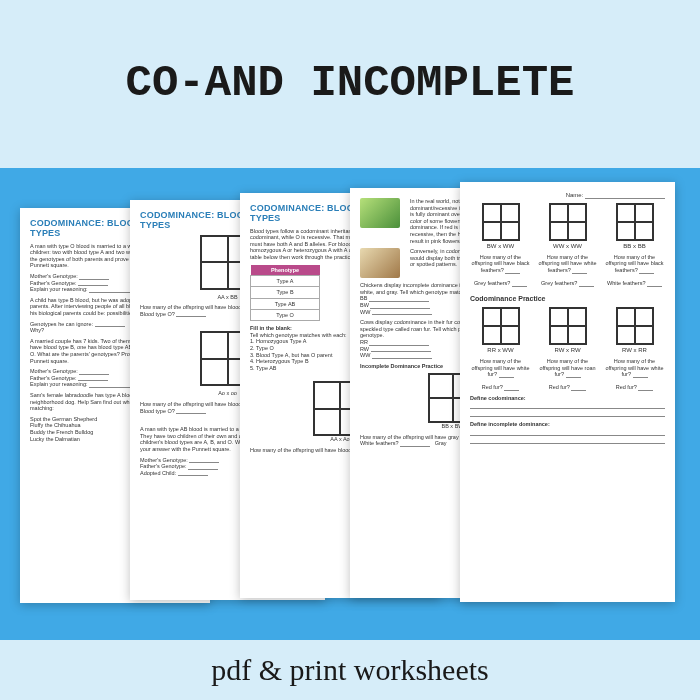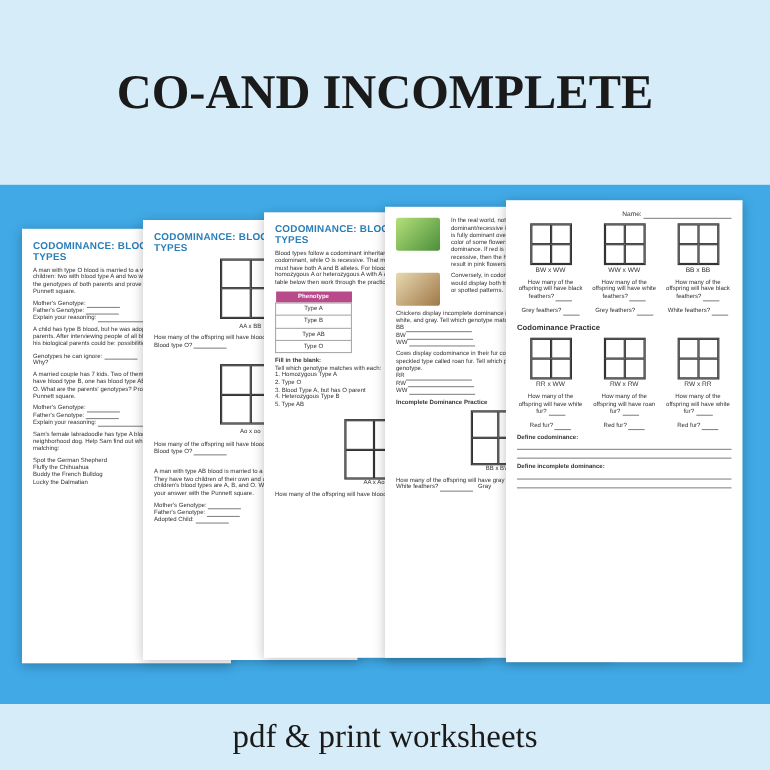--- a/index.html
+++ b/index.html
@@ -1,19 +1,19 @@
 <!DOCTYPE html>
 <html><head>
 <meta charset="utf-8">
 <style>
 * { margin: 0; padding: 0; box-sizing: border-box; }
 body { width: 700px; height: 700px; overflow: hidden; font-family: Arial, Helvetica, sans-serif; }
 .canvas { width: 700px; height: 700px; position: relative; background: #d6edf9; }
 .top-band { position: absolute; top: 0; left: 0; width: 100%; height: 168px; background: #d6edf9; display: flex; align-items: center; justify-content: center; }
-.title { font-family: Liberation Serif, serif; font-weight: 900; font-size: 44px; line-height: 0.95; letter-spacing: 0px; color: #1a1a1a; text-align: center; }
+.title { font-family: Liberation Mono, monospace; font-weight: 900; font-size: 44px; line-height: 0.95; letter-spacing: 0px; color: #1a1a1a; text-align: center; }
 .mid-band { position: absolute; top: 168px; left: 0; width: 100%; height: 472px; background: #40a9e6; }
 .bot-band { position: absolute; top: 640px; left: 0; width: 100%; height: 60px; background: #d6edf9; display: flex; align-items: center; justify-content: center; }
 .subtitle { font-family: "Comic Sans MS", "Marker Felt", cursive; font-size: 30px; color: #1a1a1a; font-weight: 400; }
 
 .page { position: absolute; background: #fff; box-shadow: 0 2px 10px rgba(0,0,0,0.25); padding: 10px 10px; font-size: 6px; line-height: 1.15; color: #333; overflow: hidden; }
 .page .hdr { display: flex; justify-content: space-between; align-items: baseline; border-bottom: none; margin-bottom: 4px; }
 .page .hdr .ptitle { color: #2b7fb8; font-weight: 800; font-size: 9px; letter-spacing: 0.2px; }
 .page .hdr .ptitle.sm { font-size: 8px; }
 .page .hdr .name { font-size: 6px; color: #333; }
 .page .hdr .name .nline { display: inline-block; border-bottom: 0.7px solid #888; width: 55px; vertical-align: bottom; }

